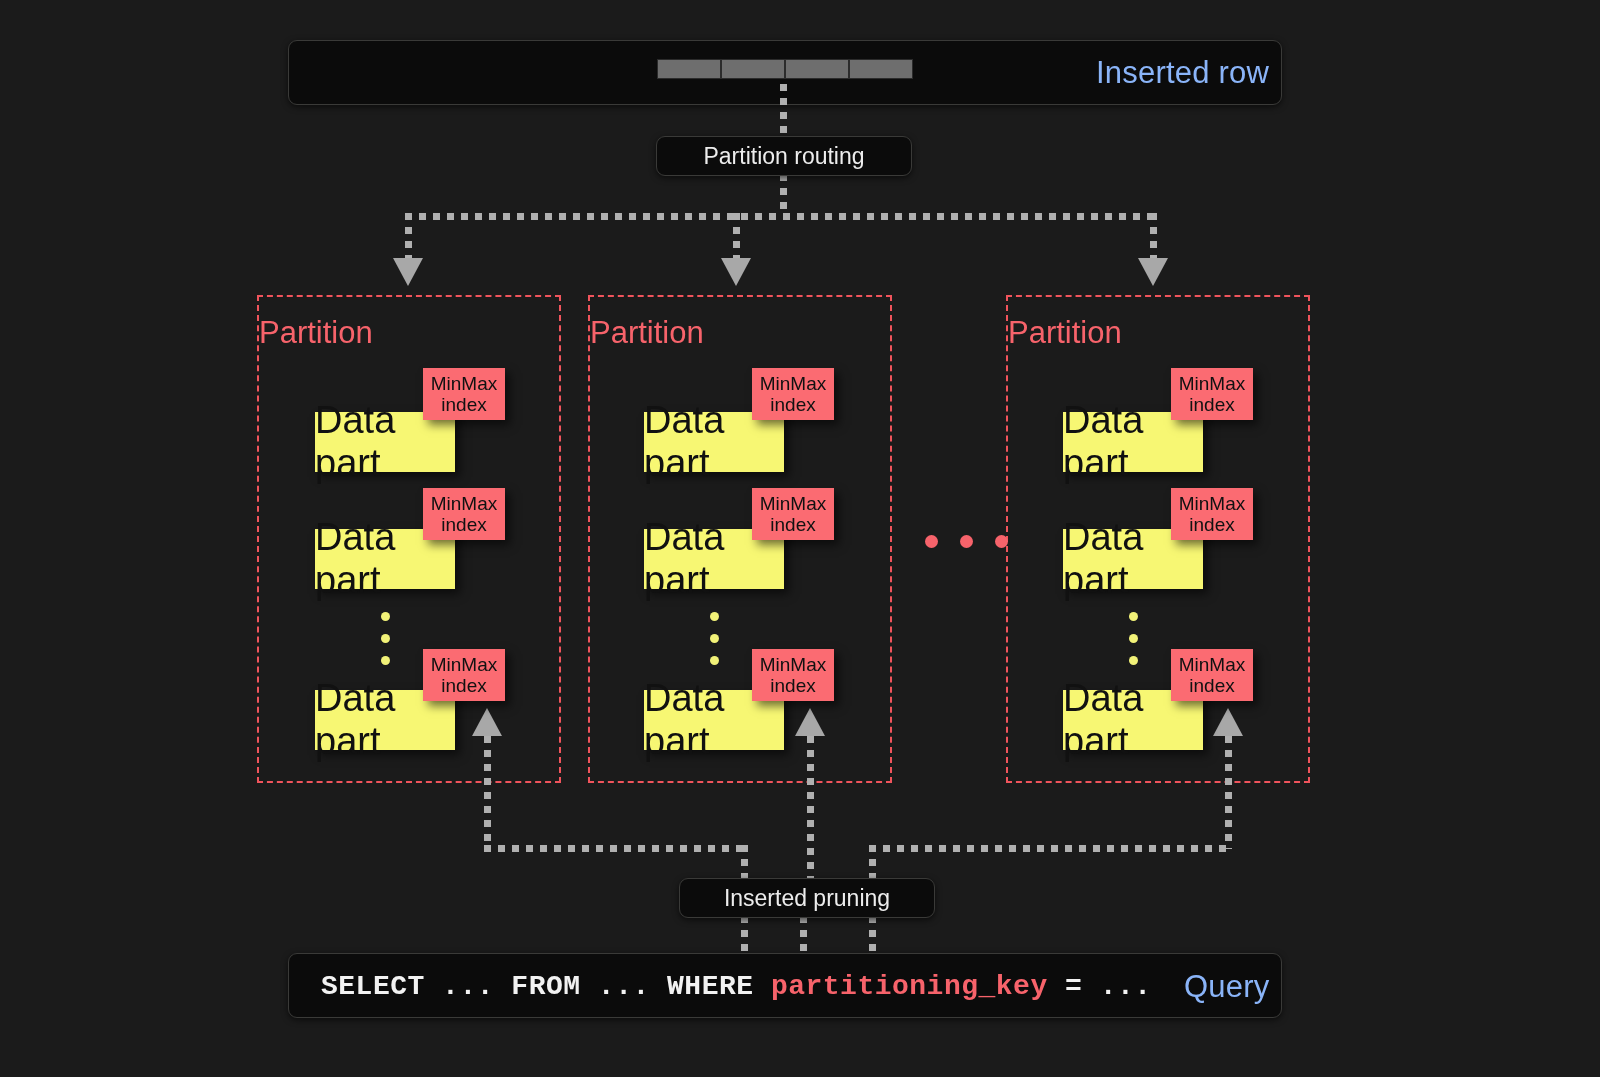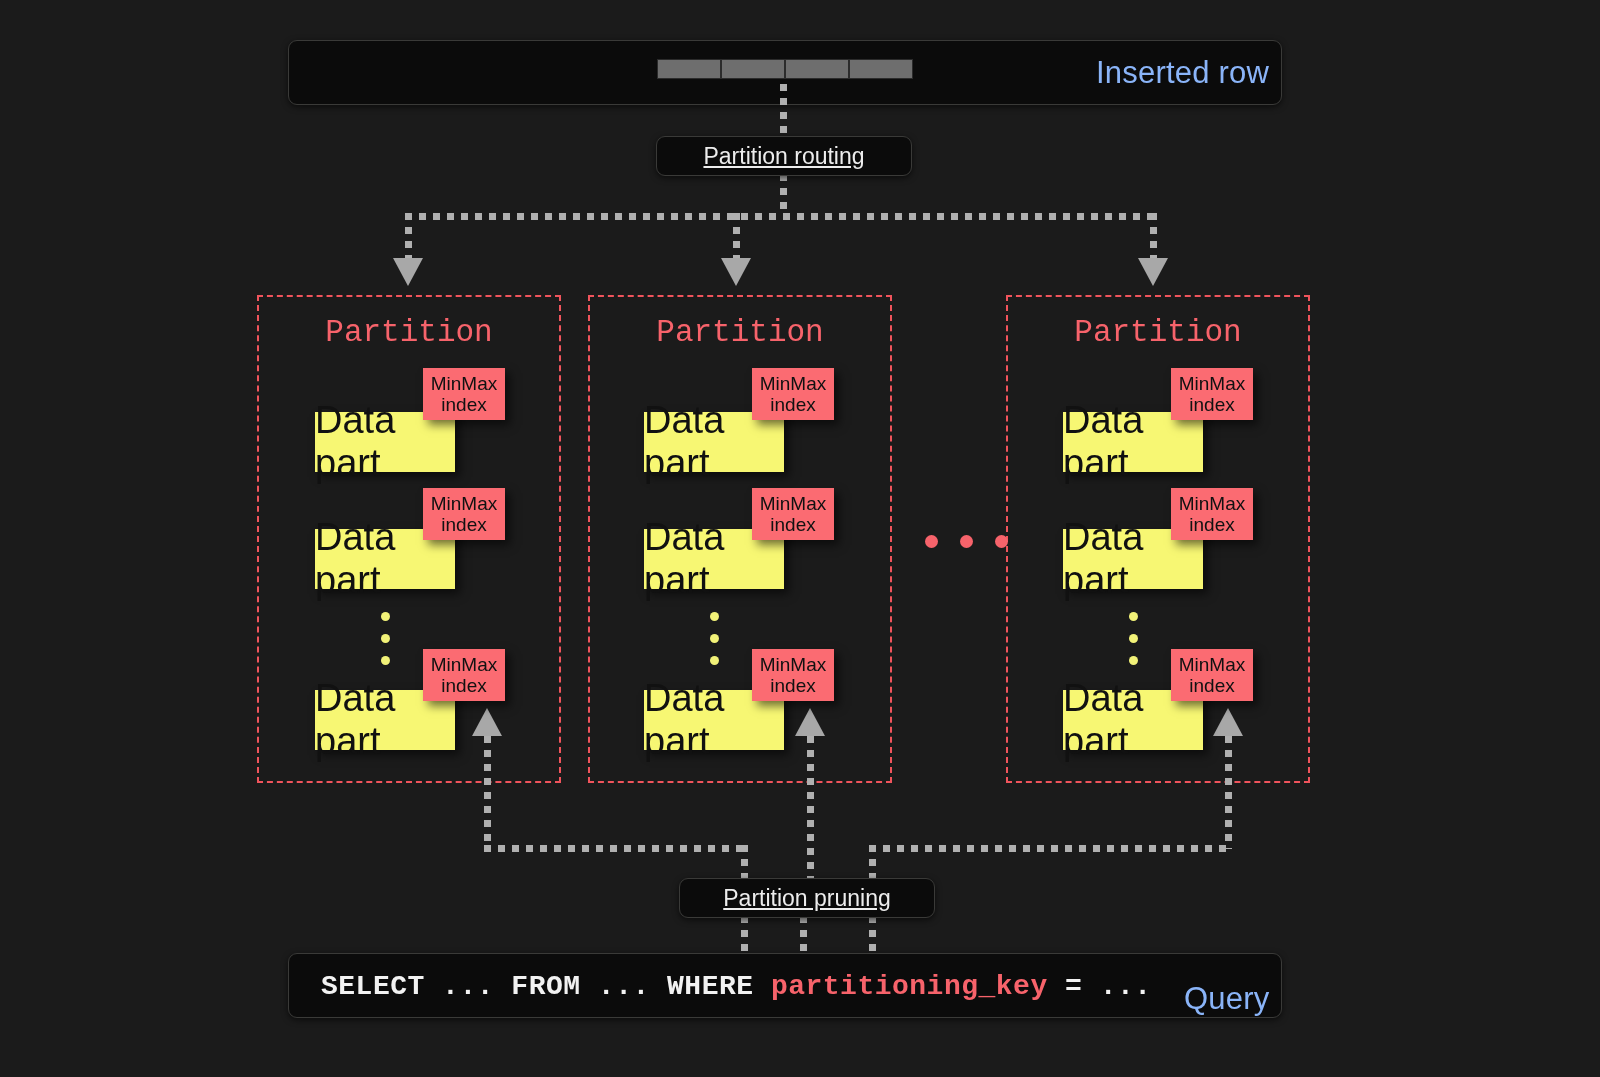--- a/index.html
+++ b/index.html
@@ -51,39 +51,36 @@
     border: 1px solid #3a3a38;
     border-radius: 9px;
     box-shadow: 0 2px 6px rgba(0,0,0,.6);
     color: #ededed;
     font-size: 23px;
     display: flex;
     align-items: center;
     justify-content: center;
     white-space: nowrap;
     z-index: 6;
-    text-decoration: underline;
   }
 
   
   .partition {
     position: absolute;
     border: 2px dashed #f0545c;
     box-sizing: border-box;
   }
   .partition-title {
     position: absolute;
     top: 18px;
     left: 0;
     right: 0;
-    text-align: center;
     color: #f7636b;
     font-size: 31px;
     white-space: nowrap;
-    font-family: Liberation Mono, monospace;
   }
 
   
   .datapart {
     position: absolute;
     background: #f7f773;
     color: #111;
     font-size: 38px;
     display: flex;
     align-items: center;
@@ -310,23 +307,23 @@
   <div class="dline-v" style="left:741px; top:845px; height:40px;"></div>
 
   <div class="arrow-up" style="left:795px; top:708px;"></div>
   <div class="dline-v" style="left:807px; top:736px; height:149px;"></div>
 
   <div class="arrow-up" style="left:1213px; top:708px;"></div>
   <div class="dline-v" style="left:1225px; top:736px; height:113px;"></div>
   <div class="dline-h" style="left:869px; top:845px; width:363px;"></div>
   <div class="dline-v" style="left:869px; top:845px; height:40px;"></div>
 
-  <div class="pill" style="left:679px; top:878px; width:254px; height:38px;">Partition pruning</div>
+  <div class="pill" style="left:679px; top:878px; width:254px; height:38px;">Inserted pruning</div>
 
   <div class="dline-v" style="left:741px; top:916px; height:40px;"></div>
   <div class="dline-v" style="left:800px; top:916px; height:40px;"></div>
   <div class="dline-v" style="left:869px; top:916px; height:40px;"></div>
 
   <div class="bar" style="left:288px; top:953px; width:992px; height:63px;"></div>
   <div class="query-code" style="left:321px; top:971px;"><span class="kw">SELECT ... FROM ... WHERE </span><span class="key">partitioning_key</span><span class="kw"> = ...</span></div>
-  <div class="bar-label" style="left:1184px; top:969px;margin-top:12px;">Query</div>
+  <div class="bar-label" style="left:1184px; top:969px;">Query</div>
 
 </div>
 
 </body></html>

